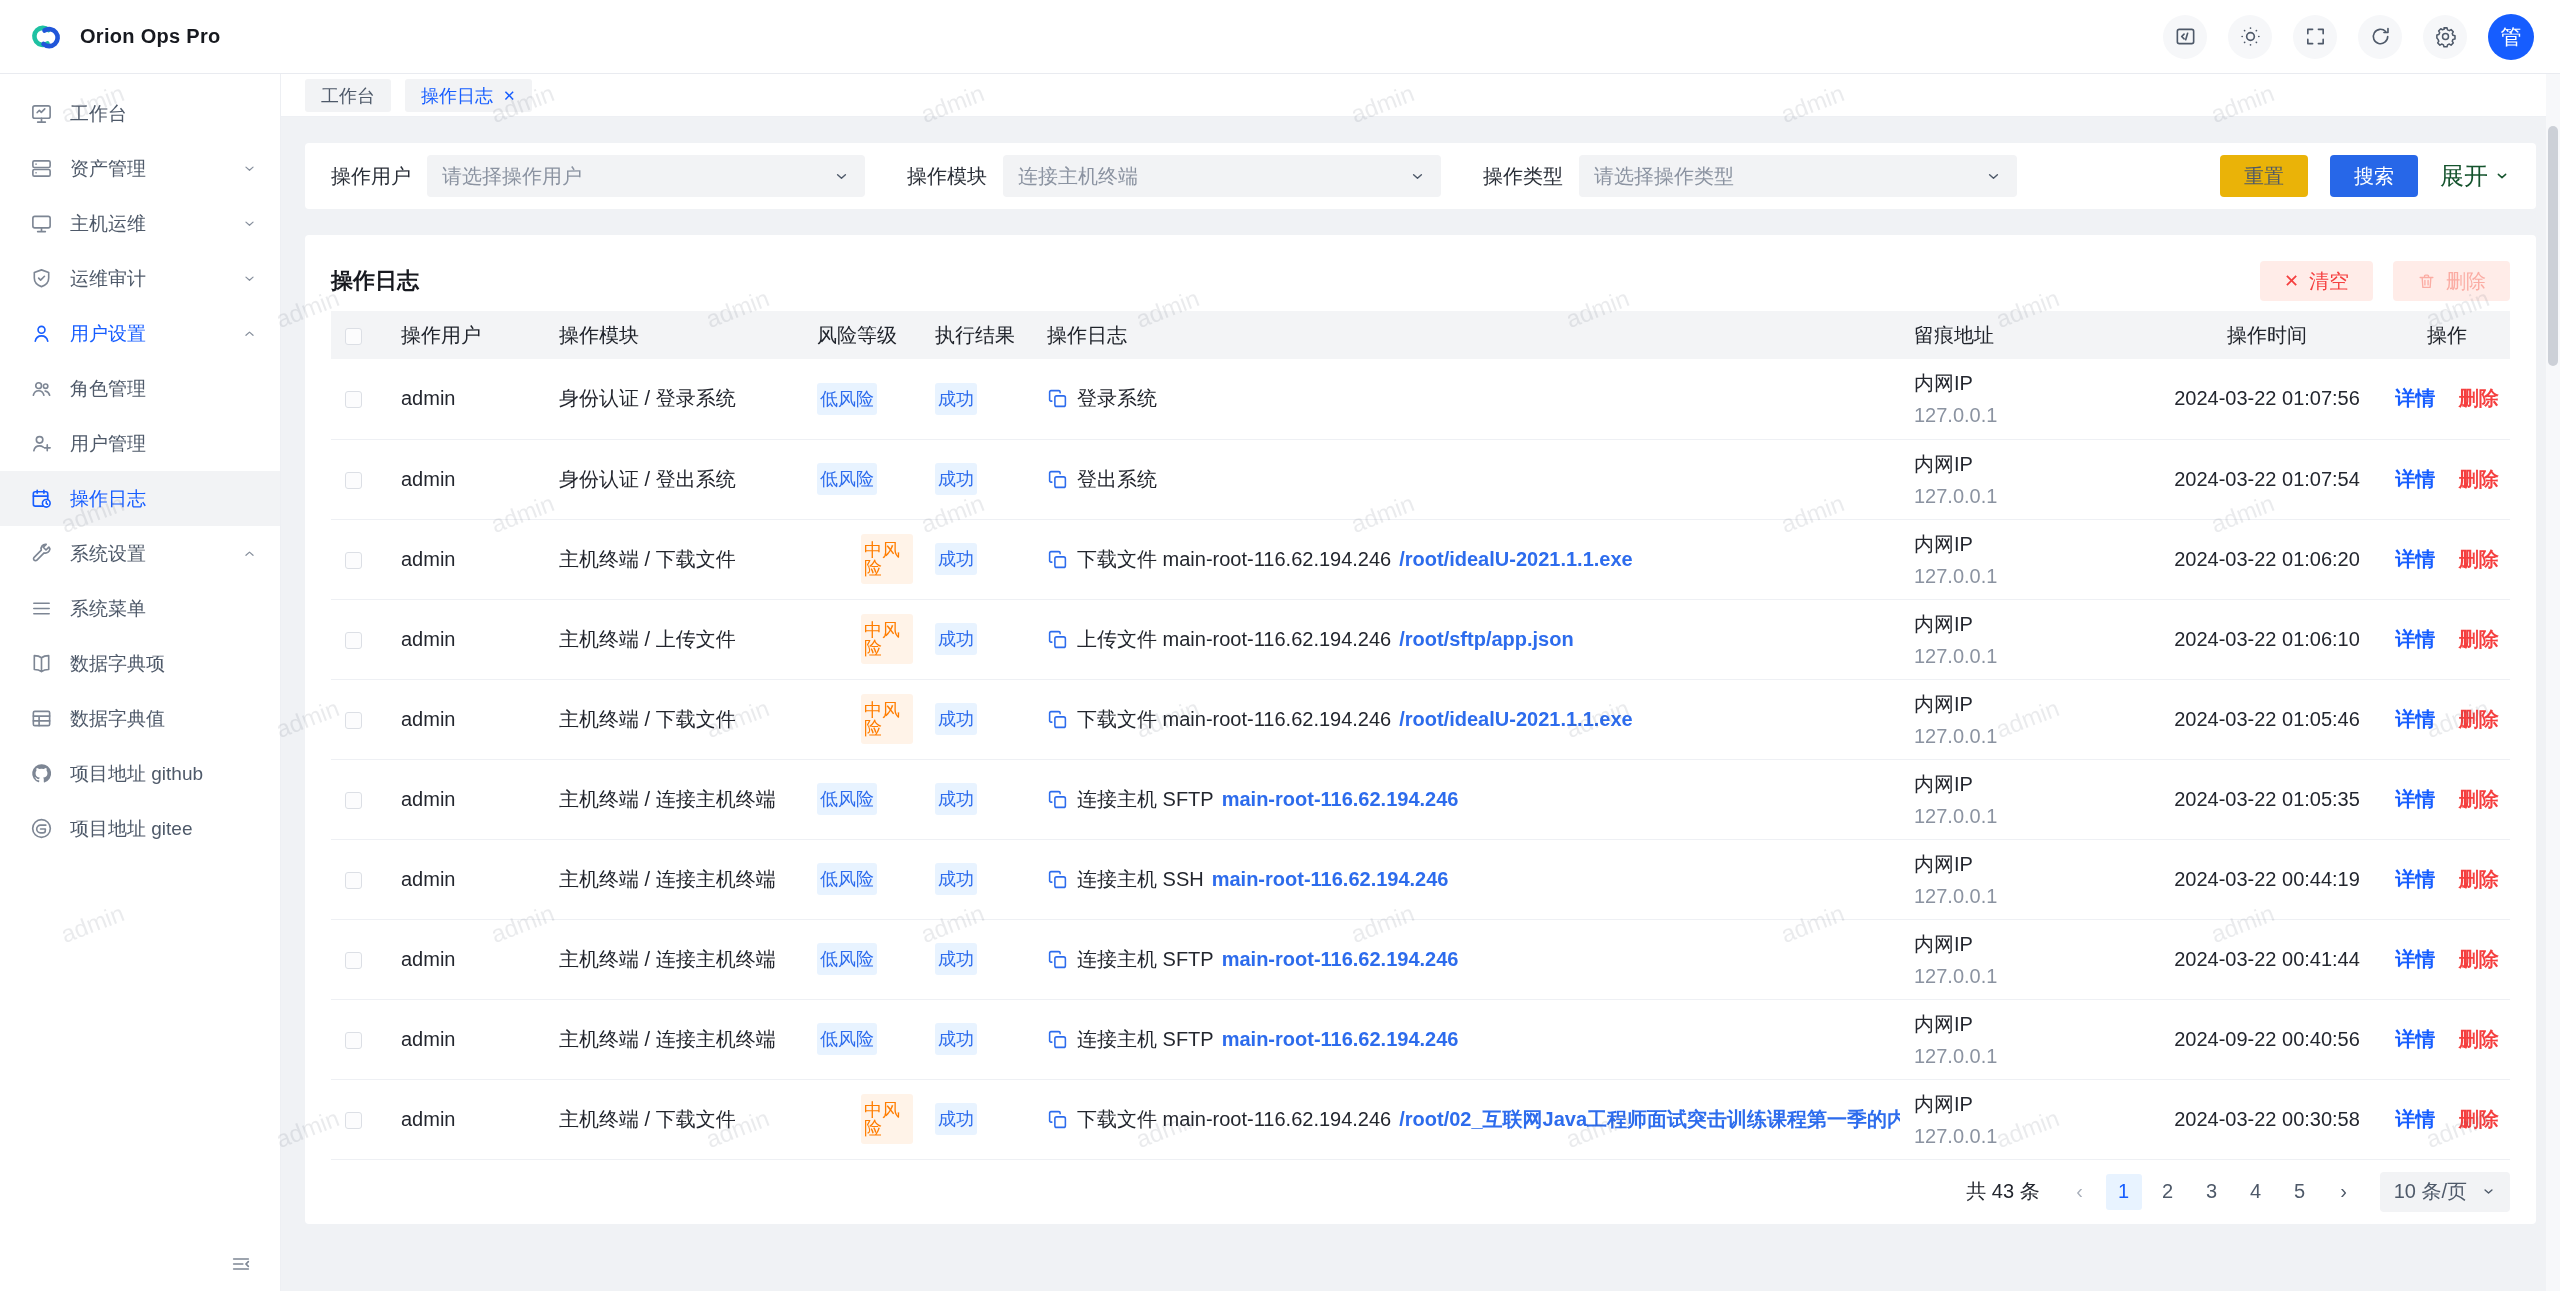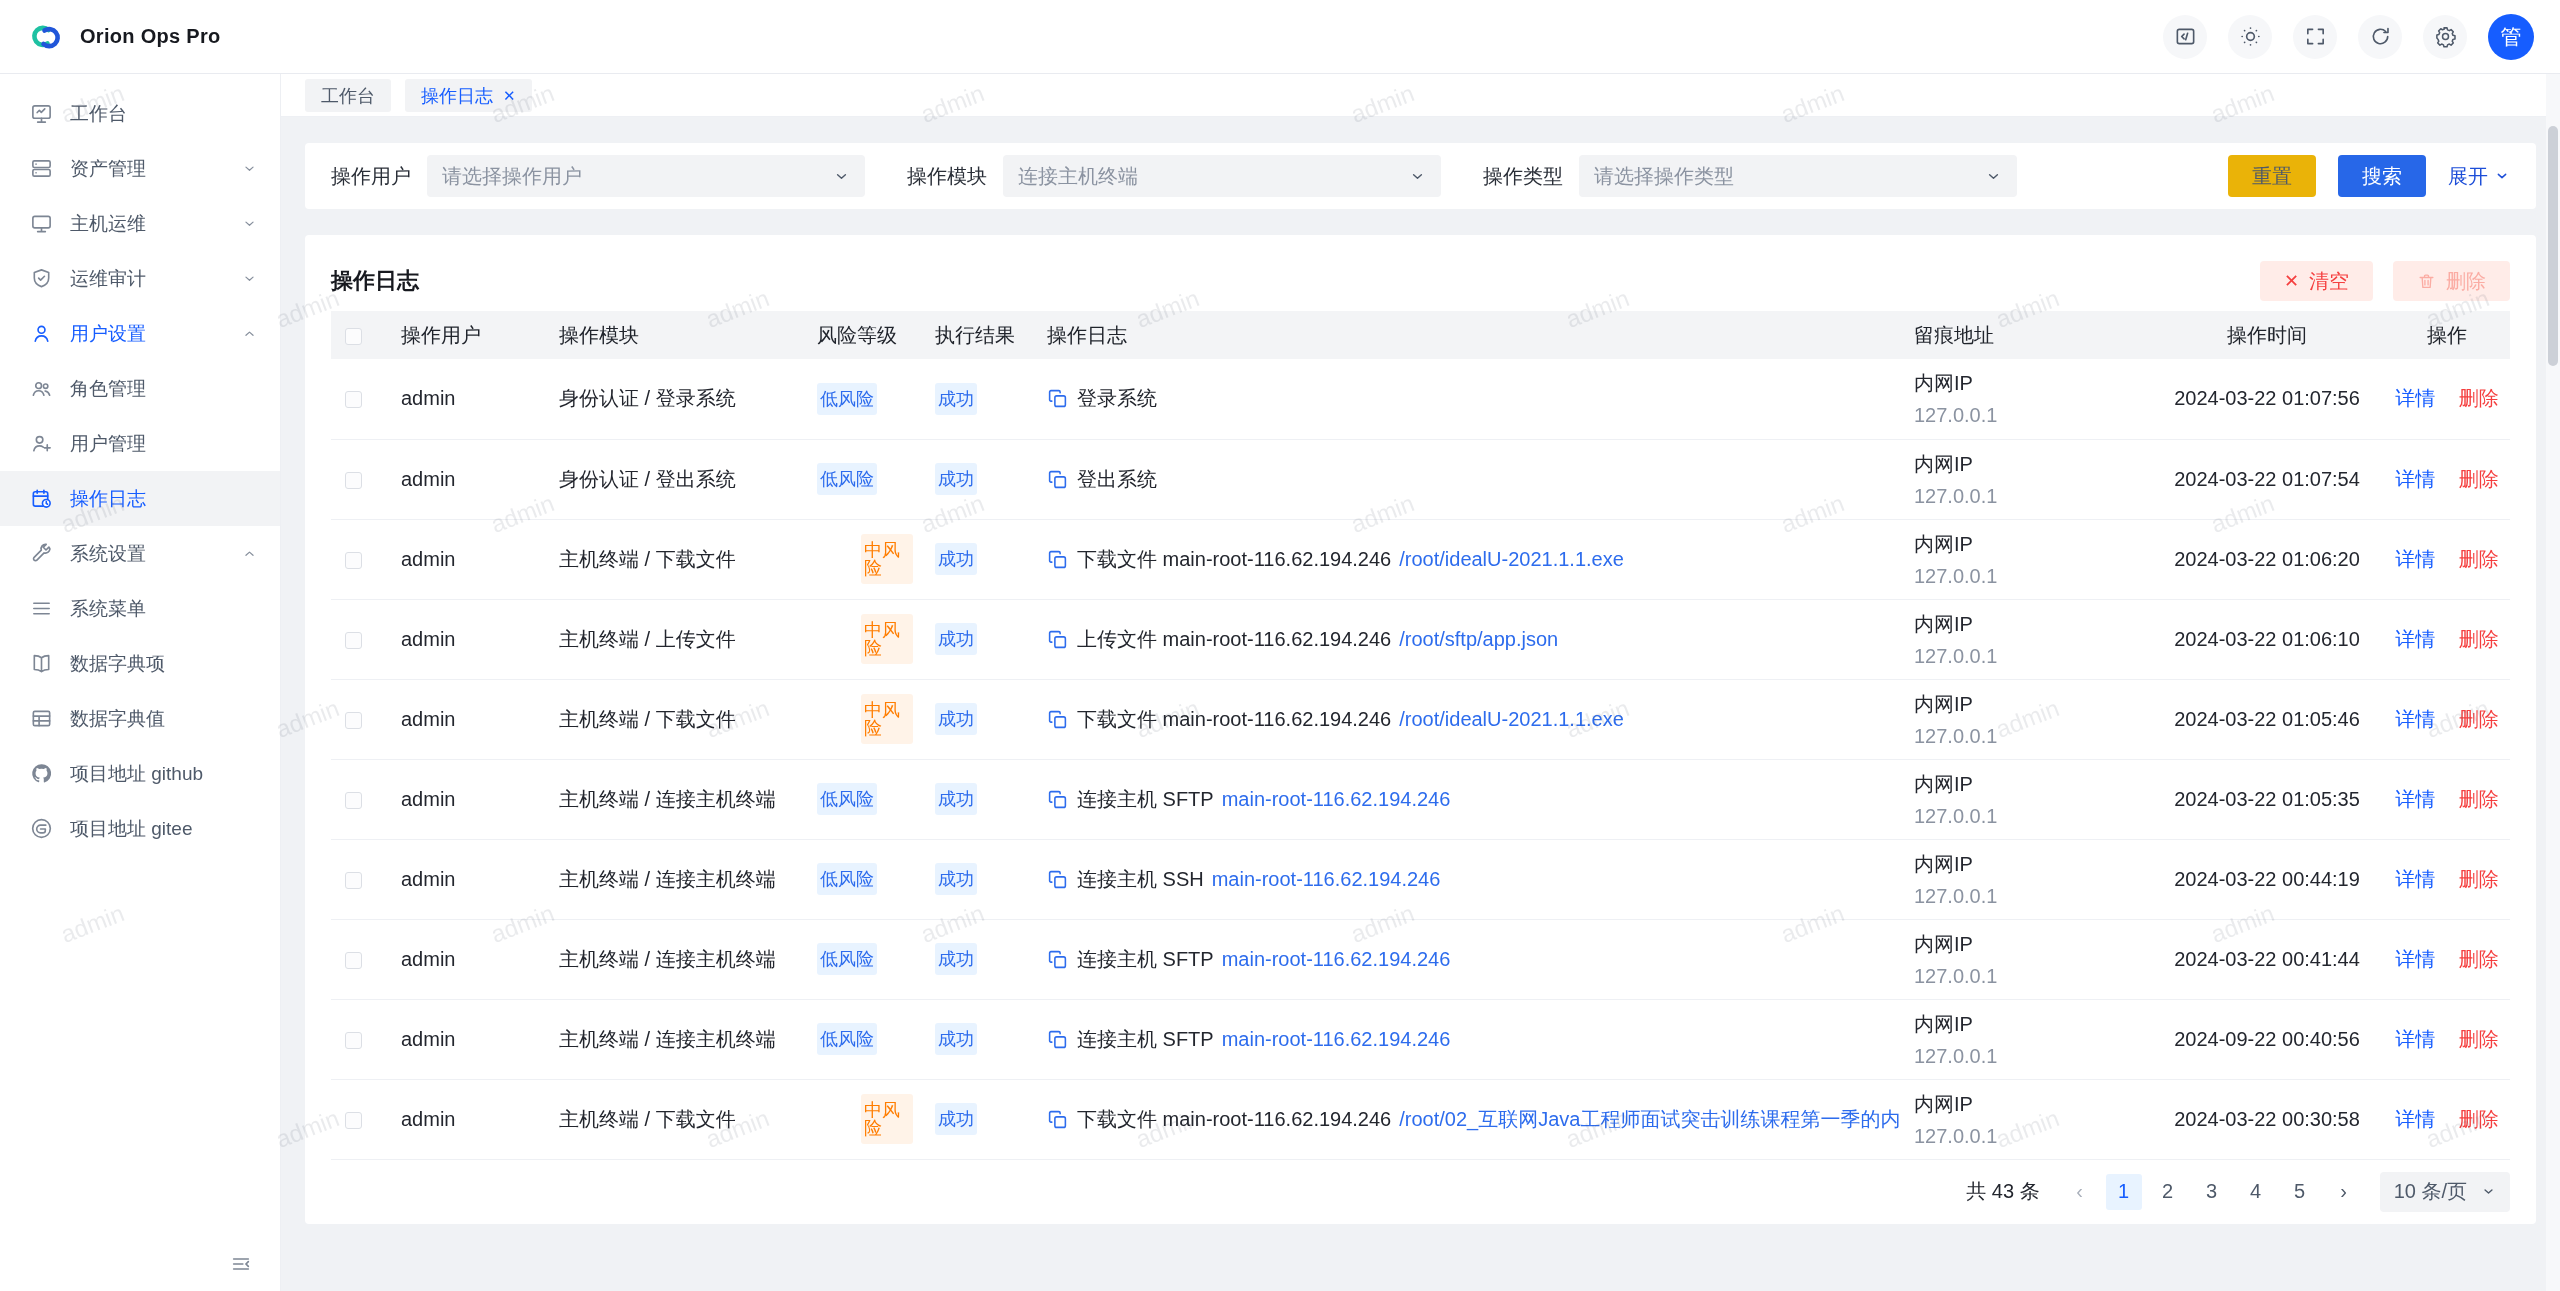--- a/index.html
+++ b/index.html
@@ -1,18 +1,18 @@
 <!DOCTYPE html>
 <html><head>
 <meta charset="utf-8">
 <style>
   * { margin:0; padding:0; box-sizing:border-box; }
   html,body { width:2560px; height:1291px; overflow:hidden; }
   body { font-family:"Liberation Sans","DejaVu Sans",sans-serif; background:#f0f2f5; color:#1d2129; position:relative; }
-  a { text-decoration:none; cursor:pointer; }
+  a { text-decoration:none; cursor:pointer;font-weight:bold; }
 
   
   #wm { position:absolute; inset:0; overflow:hidden; pointer-events:none; z-index:50; }
   #wm span { position:absolute; font-size:24px; color:rgba(60,70,90,.11); transform:rotate(-21deg); white-space:nowrap; }
 
   
   .app-header { position:absolute; top:0; left:0; right:0; height:74px; background:#fff; border-bottom:1px solid #e9ebf0; display:flex; align-items:center; justify-content:space-between; padding:0 26px; z-index:10; }
   .logo { display:flex; align-items:center; gap:14px; cursor:pointer; }
   .logo-name { font-size:20px; font-weight:600; color:#17191f; letter-spacing:.3px; }
   .hdr-right { display:flex; align-items:center; gap:21px; }
@@ -48,21 +48,21 @@
   .f-group { display:flex; align-items:center; margin-right:42px; }
   .f-label { font-size:20px; font-weight:500; color:#2a2f38; margin-right:16px; white-space:nowrap; }
   .f-select { width:438px; height:42px; background:#f2f3f5; border-radius:4px; display:flex; align-items:center; justify-content:space-between; padding:0 15px; cursor:pointer; }
   .f-ph { font-size:20px; color:#8b93a1; }
   .f-chev { width:17px; height:17px; color:#4e5969; display:flex; }
   .f-chev svg { width:17px; height:17px; }
   .f-actions { margin-left:auto; display:flex; align-items:center; gap:22px; }
   .btn { height:42px; border:none; border-radius:4px; font-size:20px; padding:0 24px; cursor:pointer; font-family:inherit; }
   .btn-reset { background:#eab308; color:#4e5969; }
   .btn-search { background:#2767e8; color:#fff; }
-  .link-expand { font-size:20px; color:#1d4ed8; display:flex; align-items:center; gap:6px; cursor:pointer;justify-content:flex-end; }
+  .link-expand { font-size:24px; color:#14532d; display:flex; align-items:center; gap:6px; cursor:pointer;justify-content:flex-end; }
   .link-expand svg { width:16px; height:16px; }
 
   
   .table-card { margin-top:26px; background:#fff; border-radius:4px; padding:16px 26px 0; }
   .card-head { height:60px; display:flex; align-items:center; justify-content:space-between; }
   .card-title { font-size:22px; font-weight:700; color:#17191f; }
   .card-head-actions { display:flex; gap:20px; }
   .btn-danger-light { background:#ffece8; color:#f53f3f; height:40px; display:flex; align-items:center; gap:10px; font-size:20px; }
   .btn-danger-light svg { width:19px; height:19px; }
   .btn-danger-light .x-glyph { font-size:18px; }

